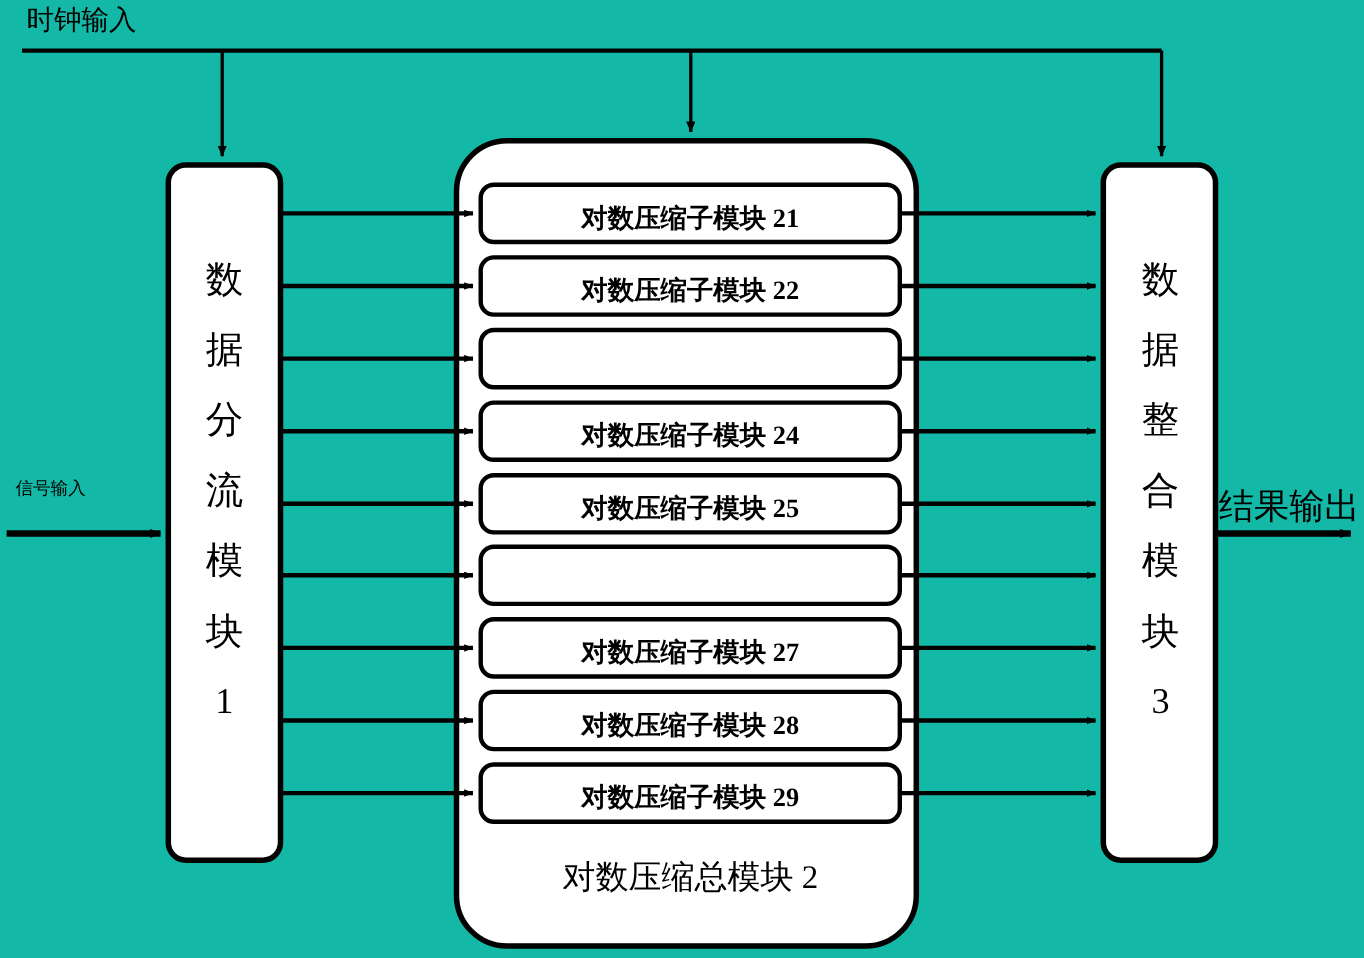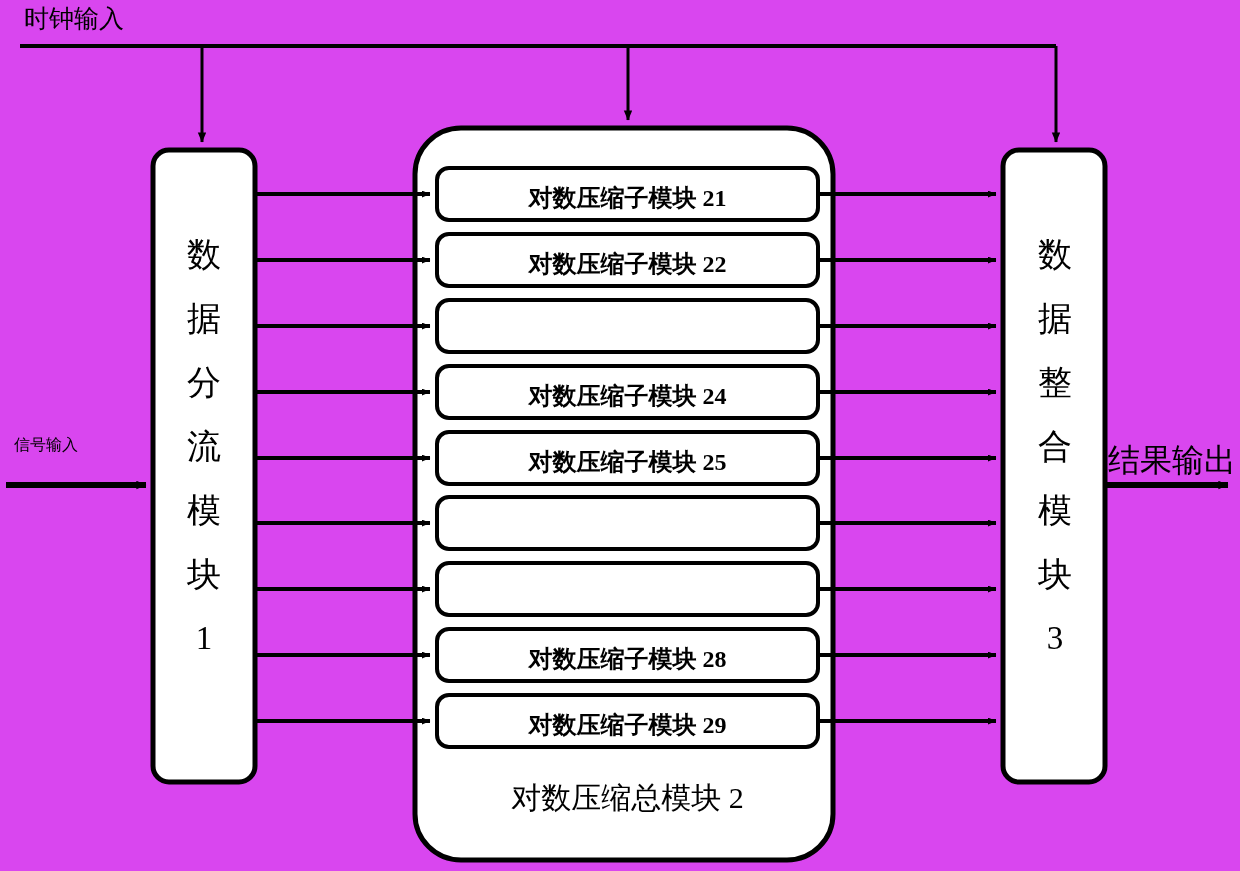--- a/index.html
+++ b/index.html
@@ -7,21 +7,21 @@
     padding: 0;
     background: #ffffff;
   }
   body {
     font-family: "Liberation Serif", "DejaVu Serif", serif;
   }
   #canvas {
     position: relative;
     width: 1240px;
     height: 871px;
-    background: #d946ef;
+    background: #14b8a6;
     overflow: hidden;
   }
   svg.diagram {
     position: absolute;
     left: 0;
     top: 0;
     width: 1240px;
     height: 871px;
   }
   .lbl {
@@ -192,18 +192,19 @@
     <span class="ch">合</span>
     <span class="ch">模</span>
     <span class="ch">块</span>
     <span class="num">3</span>
   </div>
 
   <div class="sub-label" style="top:182px">对数压缩子模块 21</div>
   <div class="sub-label" style="top:248px">对数压缩子模块 22</div>
   <div class="sub-label" style="top:380px">对数压缩子模块 24</div>
   <div class="sub-label" style="top:446px">对数压缩子模块 25</div>
+  <div class="sub-label" style="top:577px">对数压缩子模块 27</div>
   <div class="sub-label" style="top:643px">对数压缩子模块 28</div>
   <div class="sub-label" style="top:709px">对数压缩子模块 29</div>
 
   <div class="lbl" id="container-label">对数压缩总模块 2</div>
 
 </div>
 
 </body></html>

